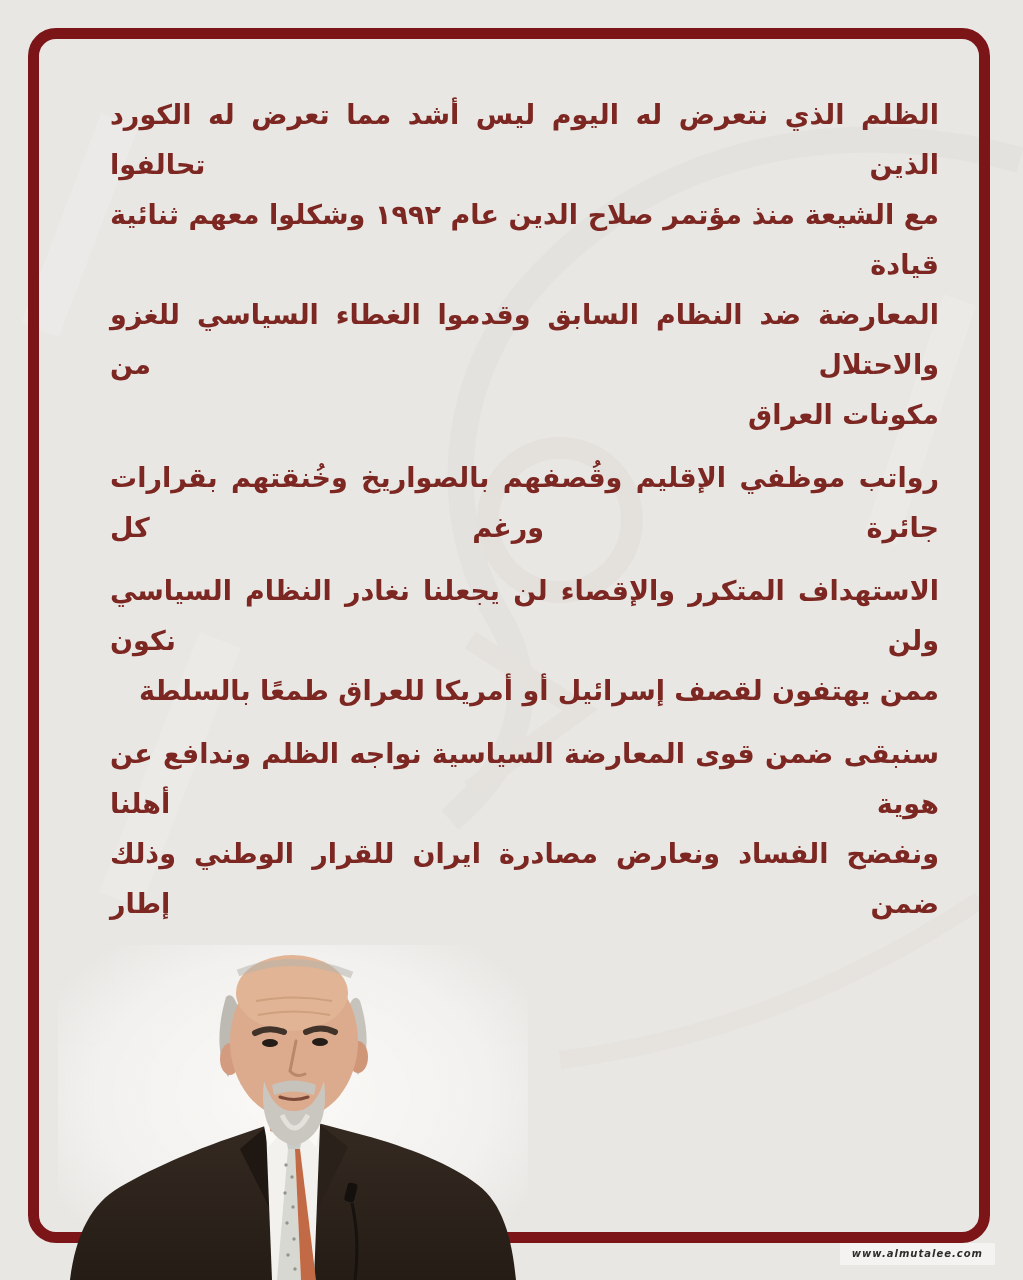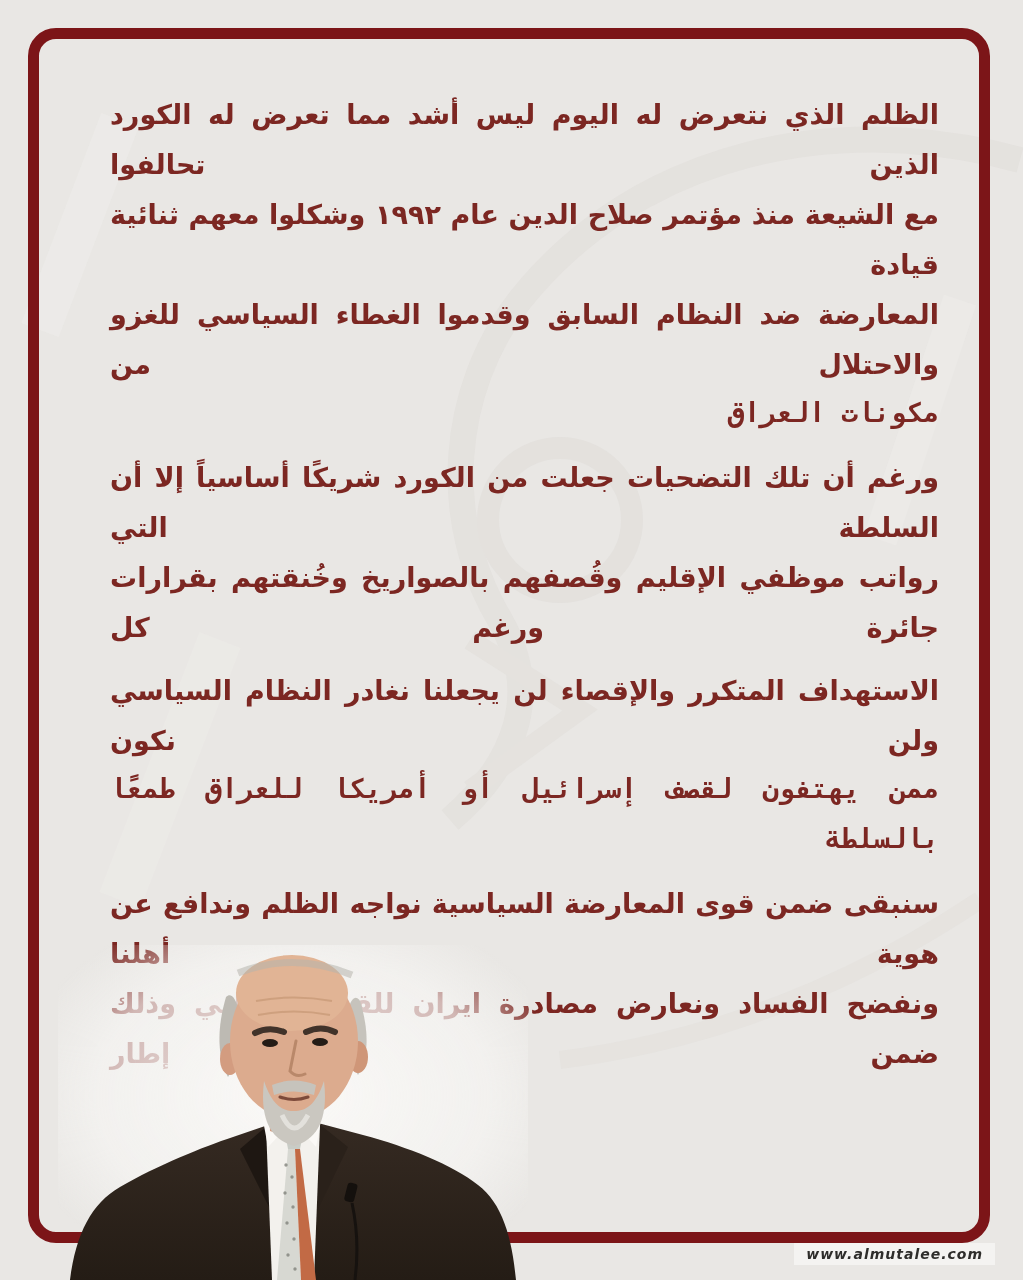--- a/index.html
+++ b/index.html
@@ -28,35 +28,35 @@
     color:var(--text,#7c2722);
     font-weight:bold;
   }
   .para{margin:0 0 13px 0;}
   .line{
     font-size:27px;line-height:50px;
     text-align:justify;text-align-last:justify;
     text-justify:inter-word;
     margin-left:32px;
   }
-  .line.last{text-align-last:right;font-family:Liberation Mono, monospace;}
+  .line.last{text-align-last:right;}
 
   
   .portrait{
     position:absolute;left:58px;bottom:0;width:470px;height:335px;
     z-index:3;pointer-events:none;
   }
 
   
   .site-watermark{
     position:absolute;right:28px;top:1243px;z-index:2;
     background:var(--watermark_bg,#f4f3f1);
     color:var(--watermark_text,#2e2d2b);
     font-style:italic;font-weight:bold;
-    font-size:14px;line-height:22px;
+    font-size:10px;line-height:22px;
     padding:0 12px;letter-spacing:1px;
   }
 </style>
 </head>
 <body>
 
 <div class="page">
 
   <svg class="bg-decor" viewBox="0 0 1023 1280" xmlns="http://www.w3.org/2000/svg" aria-hidden="true">
     <g opacity="0.5">
@@ -74,21 +74,20 @@
 
   <div class="content">
     <div id="paragraphs">
         <div class="para">
           <div class="line">الظلم الذي نتعرض له اليوم ليس أشد مما تعرض له الكورد الذين تحالفوا</div>
           <div class="line">مع الشيعة منذ مؤتمر صلاح الدين عام ١٩٩٢ وشكلوا معهم ثنائية قيادة</div>
           <div class="line">المعارضة ضد النظام السابق وقدموا الغطاء السياسي للغزو والاحتلال من</div>
           <div class="line last">مكونات العراق</div>
         </div>
         <div class="para">
-          <div class="line">ورغم أن تلك التضحيات جعلت من الكورد شريكًا أساسياً إلا أن السلطة التي</div>
           <div class="line">رواتب موظفي الإقليم وقُصفهم بالصواريخ وخُنقتهم بقرارات جائرة ورغم كل</div>
         </div>
         <div class="para">
           <div class="line">الاستهداف المتكرر والإقصاء لن يجعلنا نغادر النظام السياسي ولن نكون</div>
           <div class="line last">ممن يهتفون لقصف إسرائيل أو أمريكا للعراق طمعًا بالسلطة</div>
         </div>
         <div class="para">
           <div class="line">سنبقى ضمن قوى المعارضة السياسية نواجه الظلم وندافع عن هوية أهلنا</div>
           <div class="line">ونفضح الفساد ونعارض مصادرة ايران للقرار الوطني وذلك ضمن إطار</div>
         </div>

